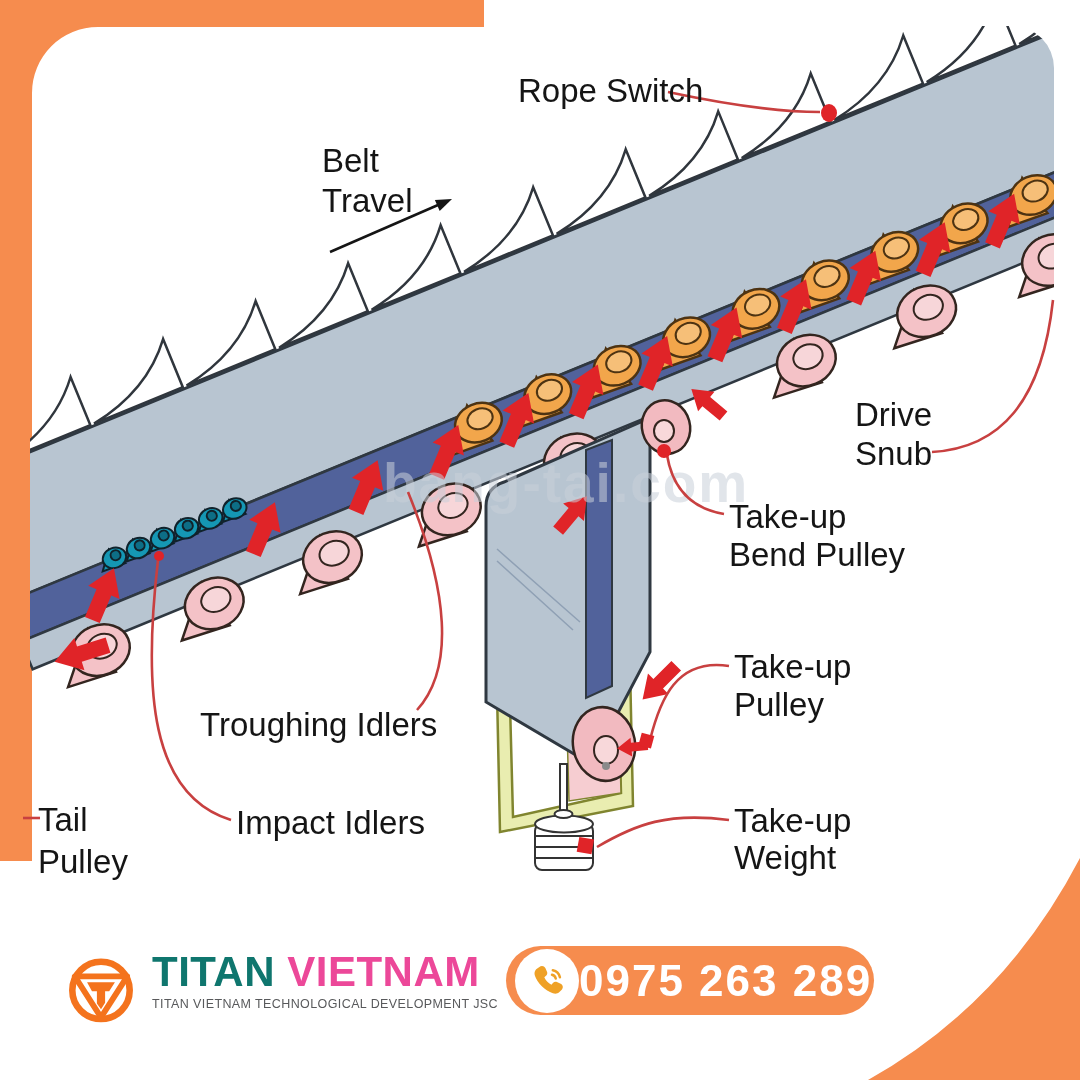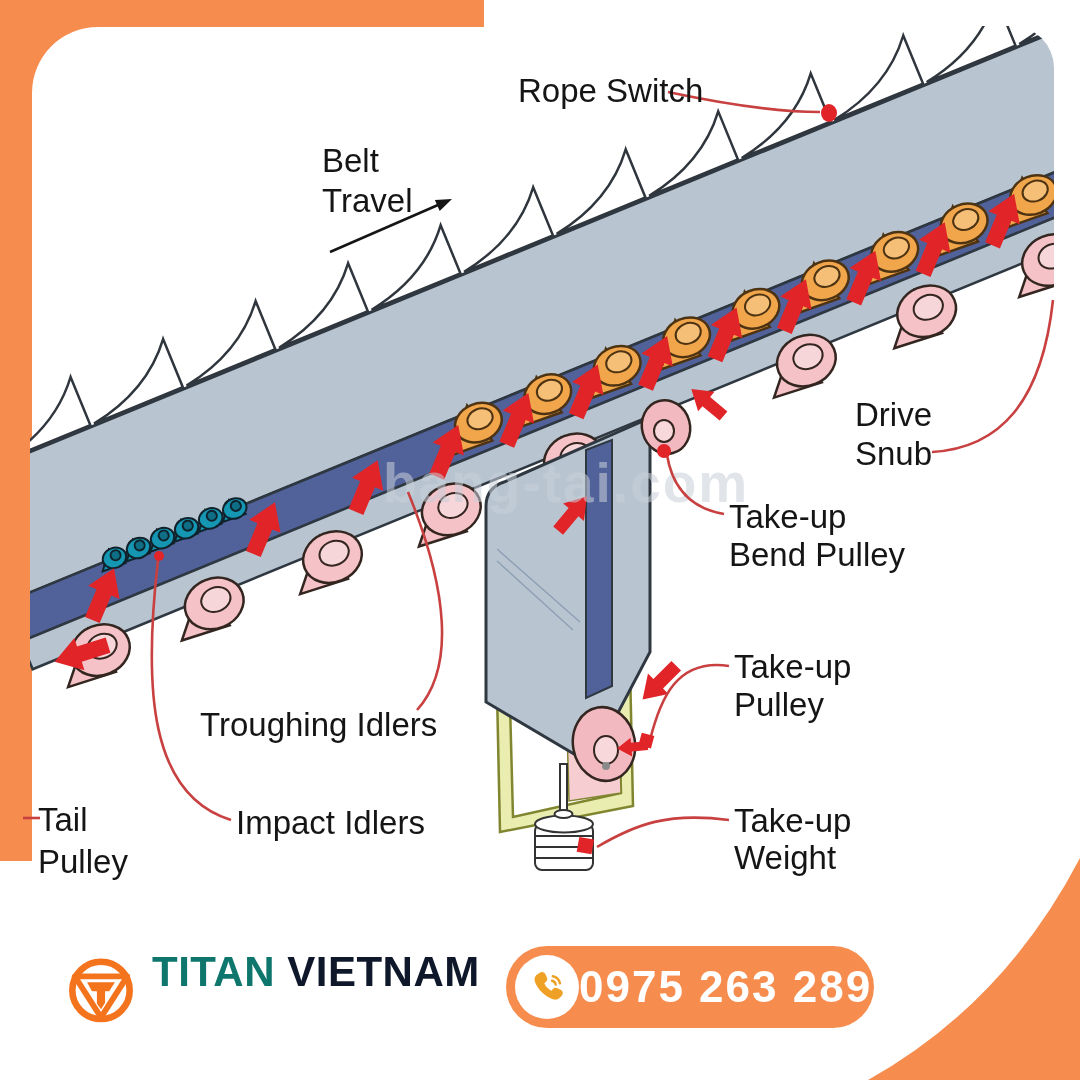--- a/index.html
+++ b/index.html
@@ -8,24 +8,24 @@
     font-family:"Liberation Sans",sans-serif;overflow:hidden;
   }
   svg text{font-family:"Liberation Sans",sans-serif;}
   .diagram-label{font-size:33px;fill:#151515;}
   .watermark-text{font-size:55px;font-weight:bold;fill:#c9d0da;opacity:0.55;letter-spacing:2px;}
   
   .footer-logo{position:absolute;left:60px;top:950px;display:flex;align-items:flex-start;}
   .brand-text{margin-left:10px;}
   .brand-title{font-size:42px;font-weight:bold;letter-spacing:0.5px;line-height:44px;white-space:nowrap;}
   .brand-title .primary{color:#0f766e;}
-  .brand-title .secondary{color:#0f172a;}
+  .brand-title .secondary{color:#ec4899;}
   .brand-sub{font-size:12.5px;color:#58595b;letter-spacing:0.4px;margin-top:3px;white-space:nowrap;}
   .phone-button{
-    position:absolute;left:506px;top:946px;width:368px;height:82px;
+    position:absolute;left:506px;top:946px;width:368px;height:69px;
     border-radius:41px;background:#f68c4e;display:flex;align-items:center;cursor:pointer;
   }
   .phone-circle{
     width:64px;height:64px;border-radius:50%;background:#ffffff;margin-left:9px;
     display:flex;align-items:center;justify-content:center;flex:0 0 auto;
   }
   .phone-number{
     color:#ffffff;font-size:44px;font-weight:bold;letter-spacing:2px;
     margin:0 auto;padding-right:20px;white-space:nowrap;
   }
@@ -313,20 +313,21 @@
 
 
 <div class="footer-logo">
   <svg width="82" height="84" viewBox="0 0 100 100">
     <circle cx="50" cy="48" r="35" fill="none" stroke="#f4731d" stroke-width="8"></circle>
     <polygon points="18,31 82,31 50,81" fill="#ffffff" stroke="#f4731d" stroke-width="7" stroke-linejoin="round"></polygon>
     <path d="M33,38 L67,38 L60,49 L55,49 L55,63 L50,71 L45,64 L45,49 L39,49 Z" fill="#f4731d"></path>
   </svg>
   <div class="brand-text">
     <div class="brand-title"><span class="primary">TITAN</span>&nbsp;<span class="secondary">VIETNAM</span></div>
+    <div class="brand-sub">TITAN VIETNAM TECHNOLOGICAL DEVELOPMENT JSC</div>
   </div>
 </div>
 
 <div class="phone-button">
   <div class="phone-circle">
     <svg width="40" height="40" viewBox="0 0 48 48">
       <path d="M14.5,7.5 c2.5,-2.5 6,-2 7.5,1 l2,4.5 c0.8,1.8 0.2,3.5 -1.2,4.8 l-2,1.8 c1.5,4 4.5,7 8.5,8.8 l1.8,-2 c1.3,-1.4 3,-2 4.8,-1.2 l4.5,2 c3,1.5 3.5,5 1,7.5 l-2.5,2.5 c-2,2 -5,2.5 -7.8,1.5 C22,36 12,26 9.5,17.8 c-1,-2.8 -0.5,-5.8 1.5,-7.8 Z" fill="#efa126"></path>
       <path d="M31,11 a11,11 0 0 1 8.5,8.5 M30,16.5 a6,6 0 0 1 4.5,4.5" stroke="#efa126" stroke-width="3" fill="none" stroke-linecap="round"></path>
     </svg>
   </div>

